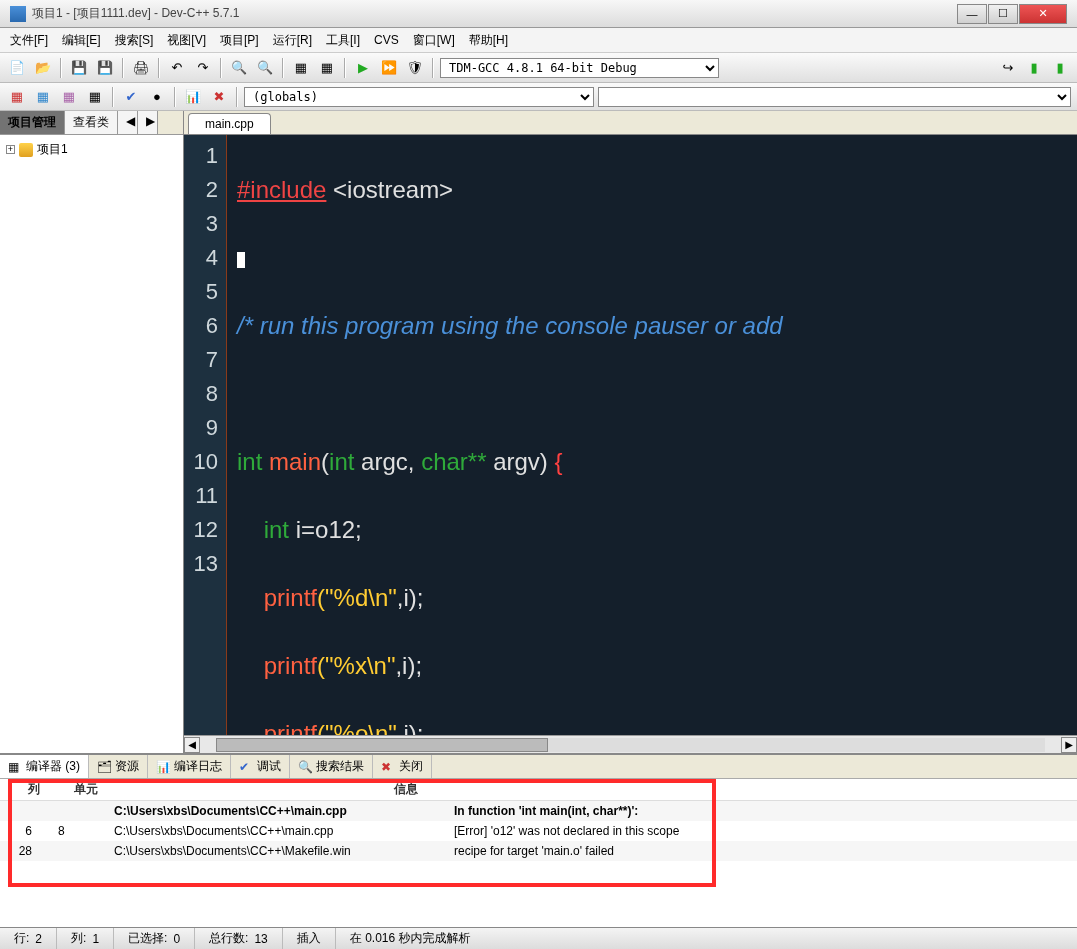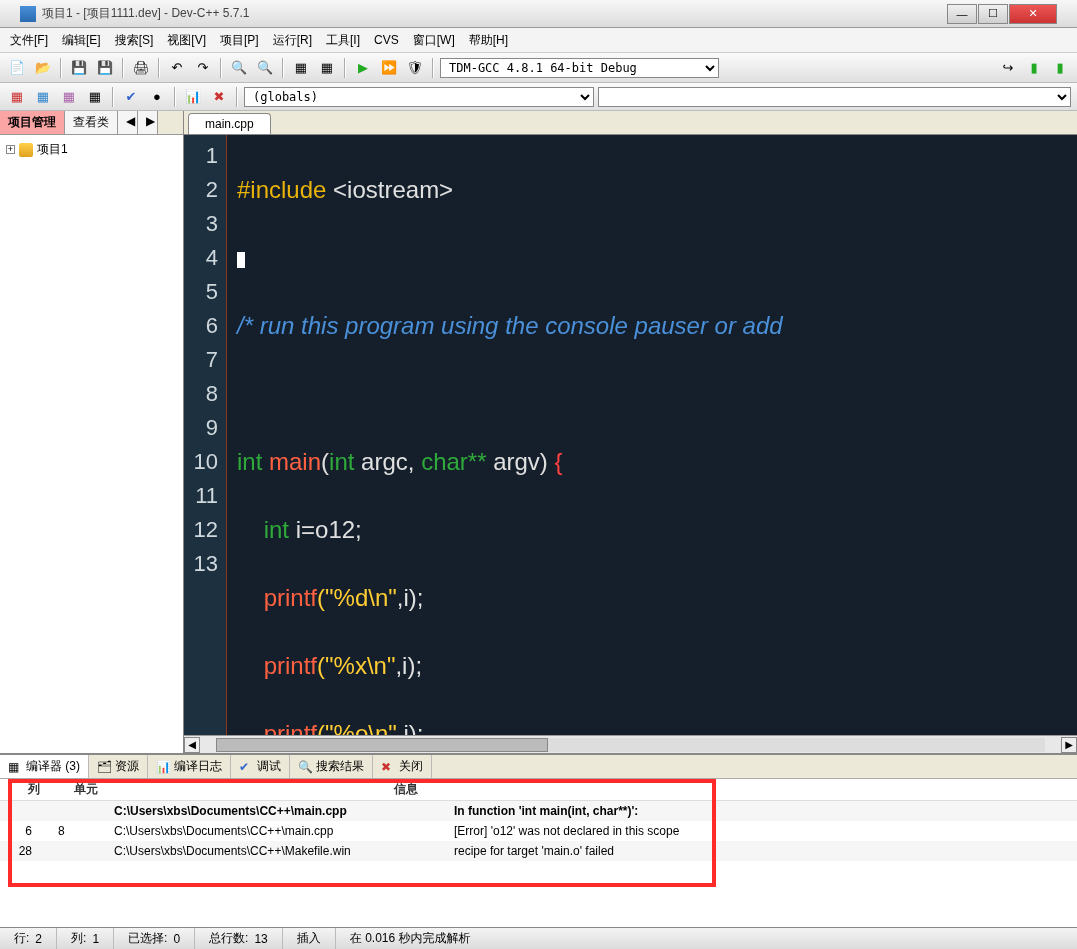--- a/index.html
+++ b/index.html
@@ -1,48 +1,48 @@
 <!DOCTYPE html>
 <html><head>
 <meta charset="utf-8">
 <style>
 * { margin: 0; padding: 0; box-sizing: border-box; font-family: "Microsoft YaHei", Tahoma, sans-serif; }
 body { width: 1077px; height: 949px; background: #ece9d8; overflow: hidden; font-size: 12px; display: flex; flex-direction: column; }
-.titlebar { height: 28px; background: linear-gradient(#f7f7f7, #dcdcdc); display: flex; align-items: center; padding: 0 20px; border-bottom: 1px solid #999; }
+.titlebar { height: 28px; background: linear-gradient(#f7f7f7, #dcdcdc); display: flex; align-items: center; padding: 0 10px; border-bottom: 1px solid #999; }
 .titlebar .app-icon { width: 16px; height: 16px; background: linear-gradient(#4a90d9, #2a6ab0); margin-right: 6px; display: inline-block; }
 .titlebar .title-text { flex: 1; font-size: 12px; color: #444; }
 .title-buttons { display: flex; gap: 1px; }
 .title-btn { width: 30px; height: 20px; background: linear-gradient(#f0f0f0,#d0d0d0); border: 1px solid #888; display: flex; align-items: center; justify-content: center; font-size: 11px; cursor: pointer; }
 .title-btn.close { background: linear-gradient(#e55,#c33); color: #fff; width: 48px; }
 .menubar { height: 22px; background: #f4f4f4; display: flex; align-items: center; padding: 12px 4px; gap: 2px; border-bottom: 1px solid #ccc; }
 .menu-item { padding: 2px 6px; cursor: pointer; }
 .toolbar { height: 30px; background: linear-gradient(#fafafa,#e0e0e0); display: flex; align-items: center; padding: 0 6px; gap: 4px; border-bottom: 1px solid #bbb; }
 .toolbar2 { height: 28px; background: linear-gradient(#fafafa,#e0e0e0); display: flex; align-items: center; padding: 0 6px; gap: 4px; border-bottom: 1px solid #bbb; }
 .tbtn { width: 22px; height: 22px; border: 1px solid transparent; display: flex; align-items: center; justify-content: center; cursor: pointer; font-size: 13px; }
 .tsep { width: 2px; height: 20px; border-left: 1px solid #aaa; border-right: 1px solid #fff; margin: 0 2px; }
 .tb-combo { height: 20px; font-family: monospace; font-size: 12px; background: #fff; border: 1px solid #888; padding: 0 4px; }
 .mid-area { flex: 1; display: flex; min-height: 0; }
 .sidebar { width: 184px; border-right: 1px solid #888; background: #fff; display: flex; flex-direction: column; }
 .side-tabs { height: 24px; display: flex; background: #ece9d8; border-bottom: 1px solid #999; font-size: 12px; }
 .side-tab { padding: 3px 8px; border-right: 1px solid #999; background: #f5f5f5; cursor: pointer; }
-.side-tab.active { background: #fca5a5; font-weight: bold; text-align: center; }
+.side-tab.active { background: #737373; font-weight: bold; text-align: center; }
 .side-tab.arrows { width: 20px; text-align: center; }
 .tree { padding: 4px 6px; flex: 1; background: #fff; }
 .tree-row { display: flex; align-items: center; gap: 4px; padding: 2px 0; }
 .tree-plus { width: 9px; height: 9px; border: 1px solid #888; font-size: 9px; line-height: 7px; text-align: center; }
 .shield-ico { width: 14px; height: 14px; background: linear-gradient(#ffd24a,#e0a020); border-radius: 2px; display: inline-block; }
 .editor-area { flex: 1; display: flex; flex-direction: column; min-width: 0; background: #f0f0f0; }
 .file-tabs { height: 24px; display: flex; align-items: end; background: #ece9d8; padding-left: 4px; border-bottom: 1px solid #888; }
 .file-tab { padding: 3px 16px; background: #fff; border: 1px solid #888; border-bottom: none; border-radius: 4px 4px 0 0; cursor: pointer; font-size: 12px; }
 .code-wrap { flex: 1; display: flex; background: #141f2b; min-height: 0; overflow: hidden; }
 .gutter { width: 42px; background: #1d303f; color: #cfd8dc; font-family: Consolas, monospace; font-size: 22px; text-align: right; padding: 4px 8px 0 0; }
 .gutter div { height: 34px; line-height: 34px; }
 .code { flex: 1; font-family: Consolas, monospace; font-size: 24px; color: #eee; padding: 4px 10px; white-space: pre; overflow: hidden; background: #141f2b; line-height: 34px; border-left: 1px solid #8a3a1a; }
 .code .line { height: 34px; }
-.c-pre { color: #eab308; }
+.c-pre { color: #ef4444; text-decoration: underline; }
 .c-cmt { color: #4a90d9; font-style: italic; }
 .c-type { color: #2faa3a; }
 .c-kw { color: #e0e0e0; }
 .c-fn { color: #ff6141; }
 .c-pp { color: #ffcc33; }
 .c-str { color: #ffcc33; }
 .c-brace { color: #ff4141; }
 .hscroll { height: 18px; background: #e8e8e8; border-top: 1px solid #999; display: flex; align-items: center; }
 .hscroll .track { flex: 1; height: 14px; background: #ddd; margin: 0 16px; position: relative; }
 .hscroll .thumb { position: absolute; left: 0; width: 40%; height: 100%; background: #bbb; border: 1px solid #888; }

